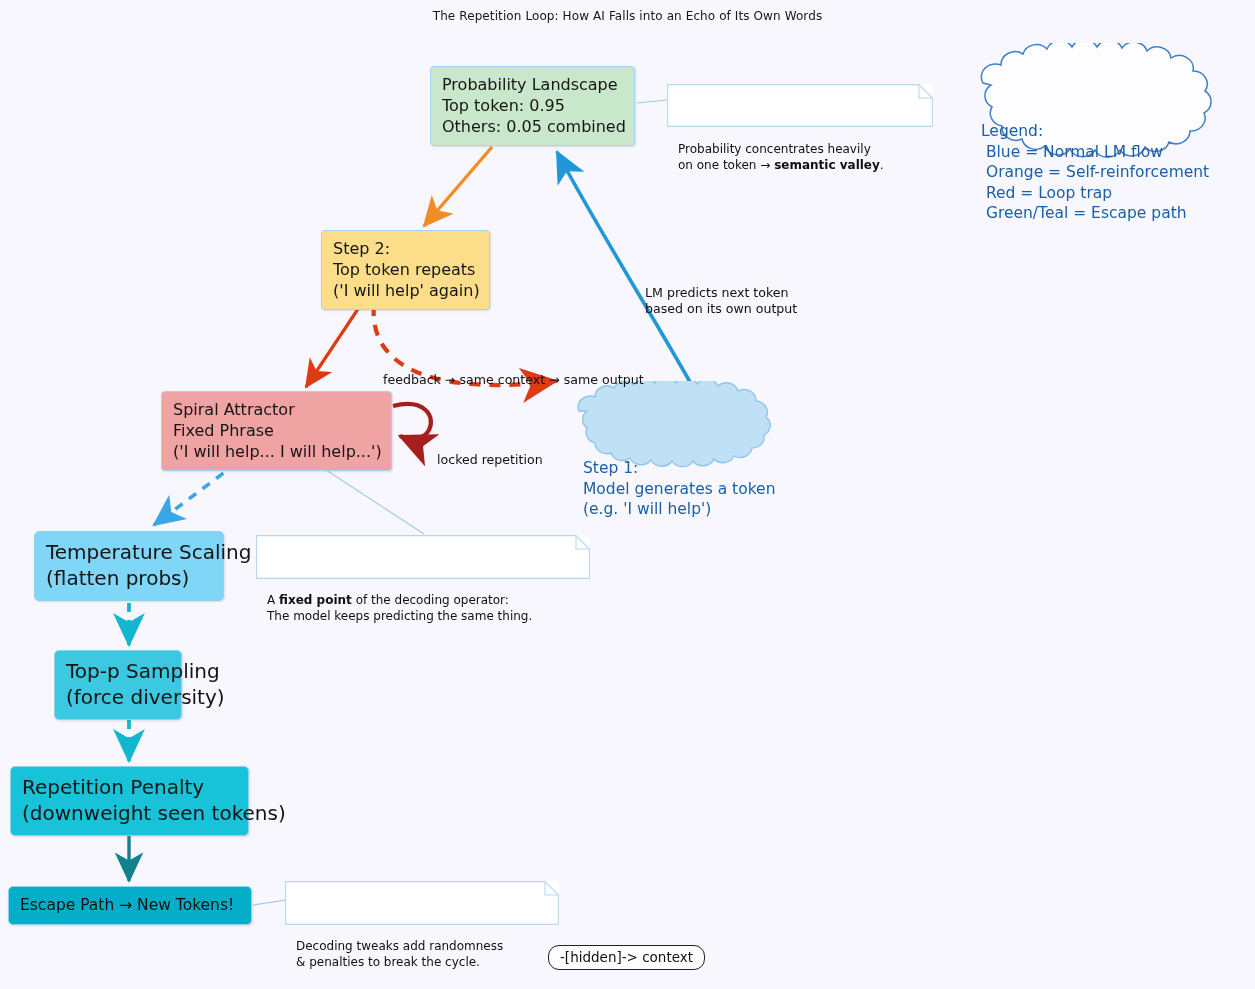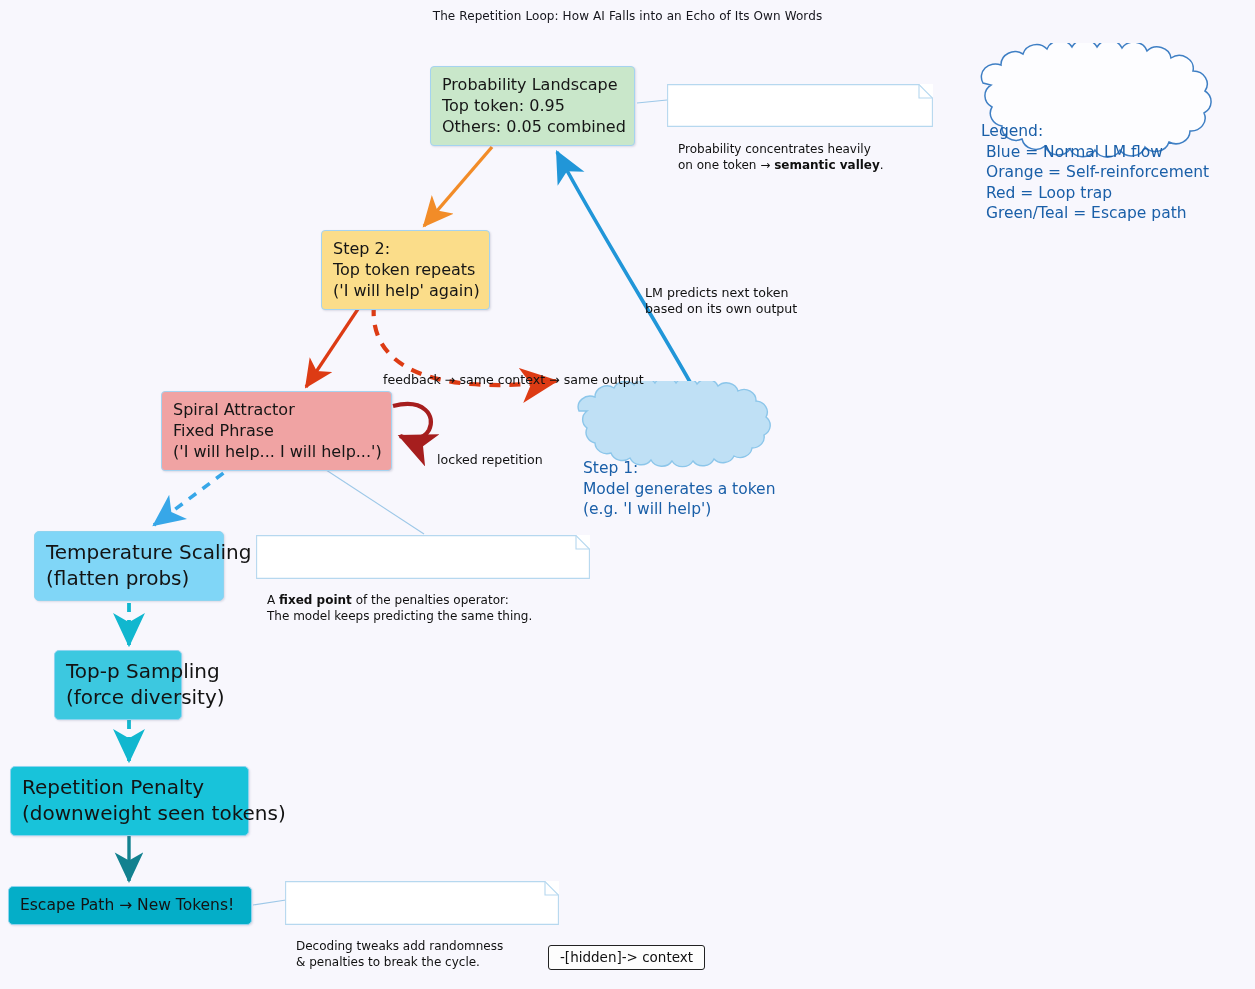--- a/index.html
+++ b/index.html
@@ -99,21 +99,21 @@
     margin-top: 36px;
   }
   .lbl-lm       { left: 645px; top: 249px; }
   .lbl-feedback { left: 383px; top: 336px; }
   .lbl-locked   { left: 437px; top: 416px; }
 
   .pill {
     position: absolute;
     left: 548px; top: 945px;
     border: 1.4px solid #222;
-    border-radius: 3px;
+    border-radius: 11px;
     background: #fdfdfd;
     padding: 3px 11px 4px 11px;
     font-size: 13.5px;
     color: #101010;
     white-space: pre;
   }
 </style>
 </head>
 <body>
 
@@ -265,21 +265,21 @@
     </svg>
     <div class="note-txt"><span>Probability concentrates heavily</span>
 <span>on one token → </span><b>semantic valley</b><span>.</span></div>
   </div>
 
   <div class="note note-fixed">
     <svg class="note-svg" width="334" height="44" viewBox="0 0 334 44">
       <path d="M0.6,0.6 L320,0.6 L333.4,14 L333.4,43.4 L0.6,43.4 Z" fill="#ffffff" stroke="#b6d8ef" stroke-width="1.1"></path>
       <path d="M320,0.6 L320,14 L333.4,14" fill="none" stroke="#b6d8ef" stroke-width="1.1"></path>
     </svg>
-    <div class="note-txt"><span>A </span><b>fixed point</b><span> of the penalties operator:</span>
+    <div class="note-txt"><span>A </span><b>fixed point</b><span> of the decoding operator:</span>
 <span>The model keeps predicting the same thing.</span></div>
   </div>
 
   <div class="note note-esc">
     <svg class="note-svg" width="274" height="44" viewBox="0 0 274 44">
       <path d="M0.6,0.6 L260,0.6 L273.4,14 L273.4,43.4 L0.6,43.4 Z" fill="#ffffff" stroke="#b6d8ef" stroke-width="1.1"></path>
       <path d="M260,0.6 L260,14 L273.4,14" fill="none" stroke="#b6d8ef" stroke-width="1.1"></path>
     </svg>
     <div class="note-txt"><span>Decoding tweaks add randomness</span>
 <span>&amp; penalties to break the cycle.</span></div>

